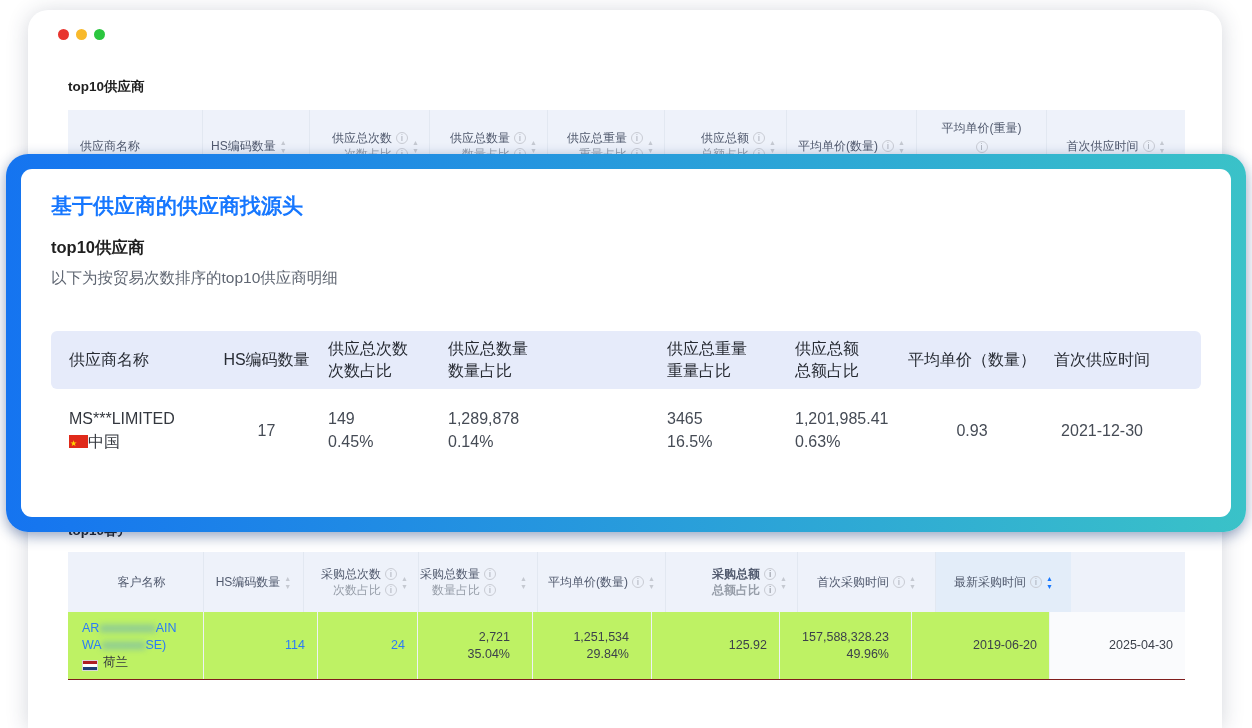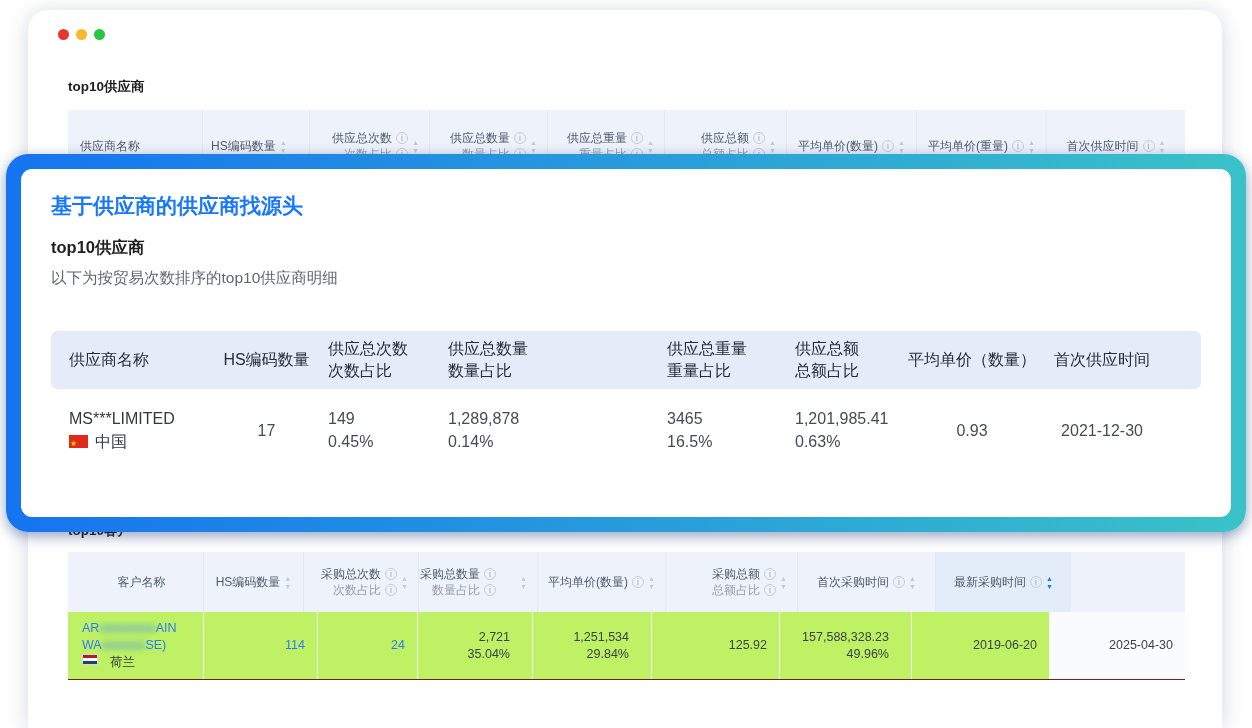--- a/index.html
+++ b/index.html
@@ -67,26 +67,26 @@
   .ov-title { font-size:21px; line-height:30px; font-weight:bold; color:#1677ff; }
   .ov-heading { margin-top:14px; font-size:16.5px; line-height:24px; font-weight:bold; color:#1f1f1f; }
   .ov-desc { margin-top:8px; font-size:15.5px; line-height:22px; color:#5f6672; }
 
   .ov-thead { margin-top:42px; display:flex; align-items:center; height:58px; background:#e6ebfa; border-radius:6px; }
   .ov-th { font-size:16px; color:#272b33; line-height:22px; font-weight:500; }
   .ov-th.center, .ov-td.center { text-align:center; }
   .ov-row { display:flex; margin-top:18px; }
   .ov-td { font-size:16px; color:#454b55; line-height:23px; }
   .ov-name { color:#33373e; }
-  .ov-country { display:inline-flex; align-items:center; gap:7px; color:#33373e; }
+  .ov-country { display:inline-flex; align-items:center; color:#33373e; }
 
   .c1{width:154px; padding-left:18px;} .c2{width:123px;} .c3{width:120px;}
   .c4{width:219px;} .c5{width:128px;} .c6{width:112px;} .c7{width:130px;} .c8{width:130px;}
 
-  .flagline { display:inline-flex; align-items:flex-start; gap:12px; color:#33373e; }
+  .flagline { display:inline-flex; align-items:flex-end; gap:5px; color:#33373e; }
 </style>
 </head>
 <body>
 
 <div class="stage">
   <div class="window">
 
     <div class="lights">
       <span class="light red"></span>
       <span class="light yellow"></span>
@@ -172,21 +172,21 @@
             </span>
         </div>
         <div class="th center" style="width:130px;">
           <span>平均单价(数量)</span>
           <i class="info"></i>
           <span class="sorter">
               <i class="up"></i>
               <i class="dn"></i>
             </span>
         </div>
-        <div class="th center" style="width:130px;">
+        <div class="th center" style="width:130px;flex-direction:column;">
           <span>平均单价(重量)</span>
           <i class="info"></i>
           <span class="sorter">
               <i class="up"></i>
               <i class="dn"></i>
             </span>
         </div>
         <div class="th center" style="width:138px;">
           <span>首次供应时间</span>
           <i class="info"></i>
@@ -245,21 +245,21 @@
             </span>
         </div>
         <div class="th center" style="width:128px;">
           <span>平均单价(数量)</span>
           <i class="info"></i>
           <span class="sorter">
               <i class="up"></i>
               <i class="dn"></i>
             </span>
         </div>
-        <div class="th stack" style="width:132px;">
+        <div class="th stack" style="width:132px;font-weight:bold;">
           <div class="th-lines">
             <div class="l1"><span class="iconrow">
                   <span>采购总额</span>
                   <i class="info"></i>
                 </span></div>
             <div class="l2"><span class="iconrow">
                   <span>总额占比</span>
                   <i class="info"></i>
                 </span></div>
           </div>

